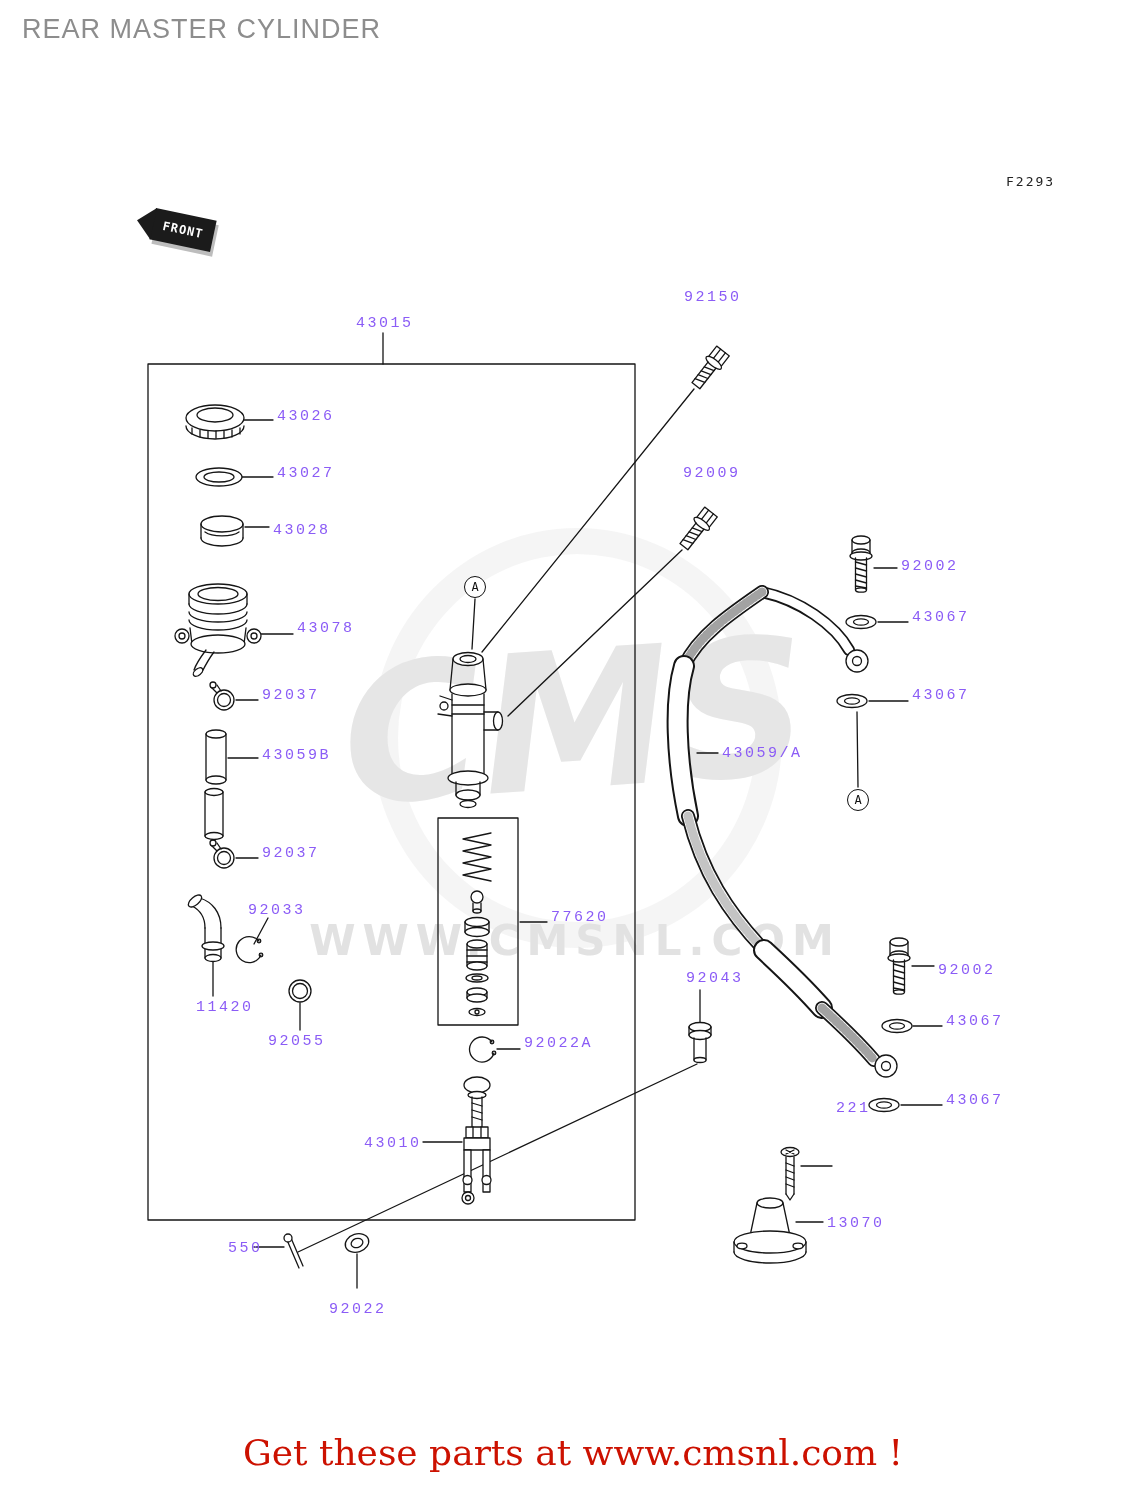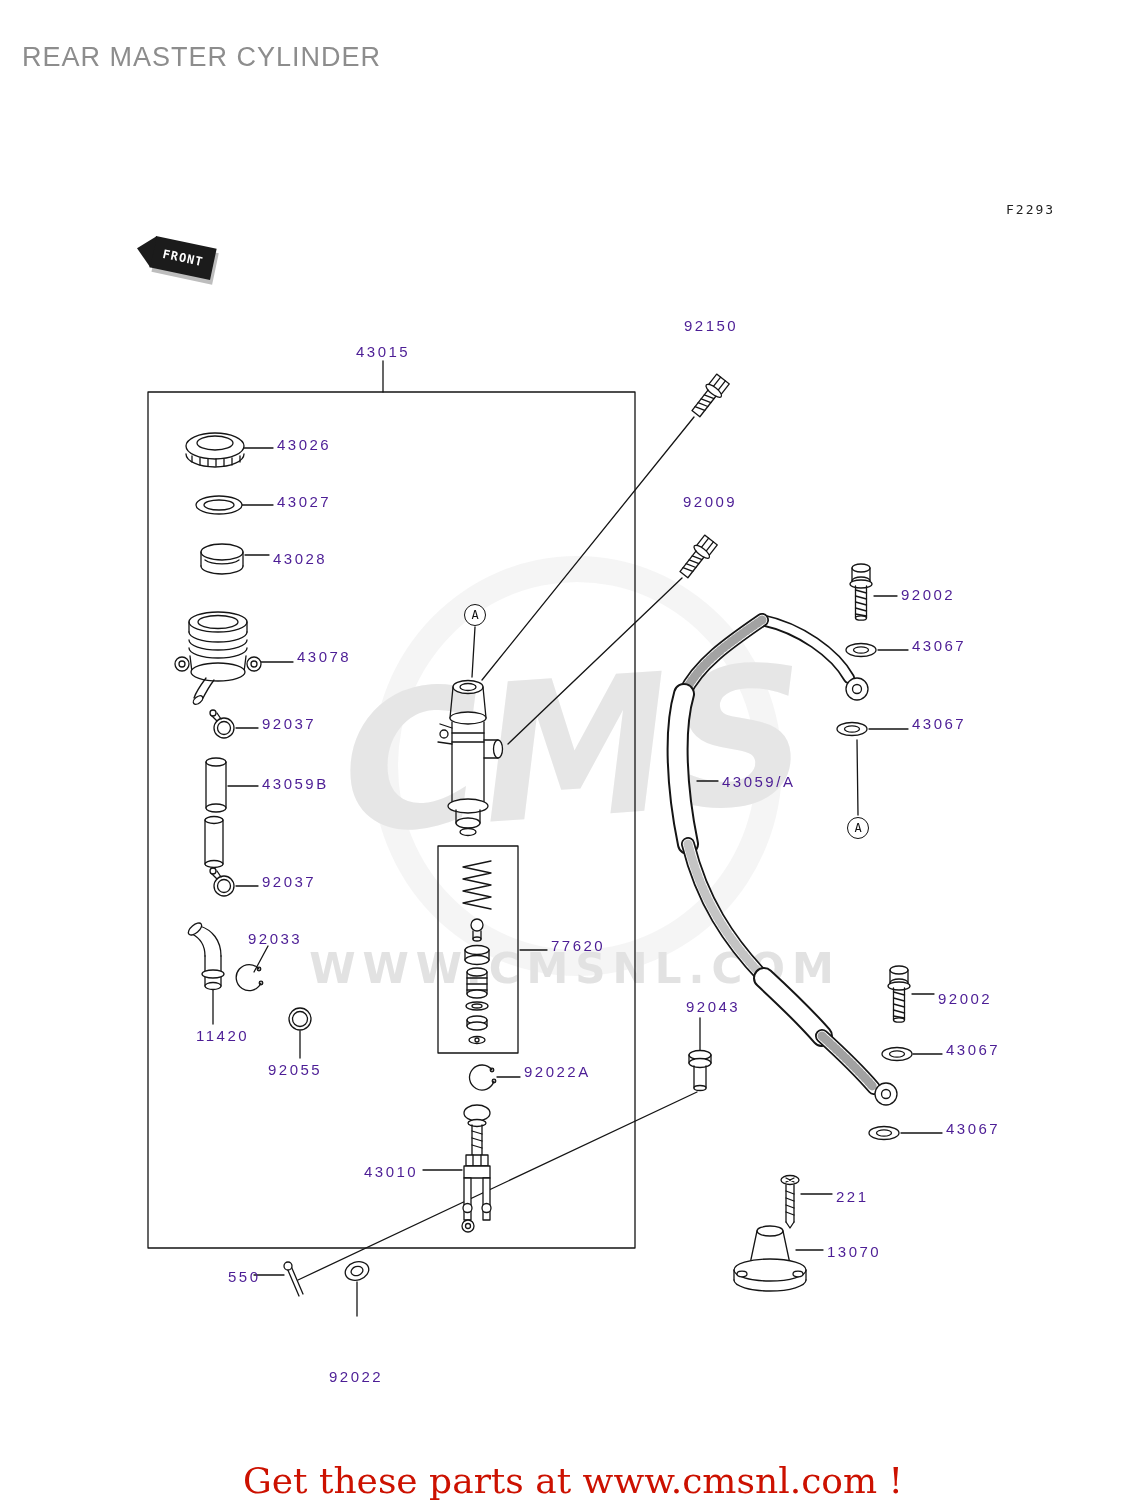--- a/index.html
+++ b/index.html
@@ -1,18 +1,18 @@
 <!DOCTYPE html>
 <html style="--title_gray: #8d8d8d; --footer_red: #cc1100; --watermark_gray: #ececec; --line_black: #151515;"><head>
 <meta charset="utf-8">
 <style>
   * { margin:0; padding:0; box-sizing:border-box; }
   html,body { background:#fff; }
   body { width:1146px; height:1500px; overflow:hidden; font-family:"DejaVu Sans", sans-serif; }
-  .stage { position:relative; width:1146px; height:1059px; background:#fff;margin-top:28px; }
+  .stage { position:relative; width:1146px; height:1059px; background:#fff; }
 
   .title { position:absolute; left:22px; top:14px; font-family:"Liberation Sans", sans-serif;
            font-size:27px; color:var(--title_gray,#8d8d8d); letter-spacing:1px; }
   .figcode { position:absolute; left:1006px; top:174px; font-family:"DejaVu Sans Mono", monospace;
              font-size:13px; letter-spacing:2px; color:#222; }
 
   .watermark { position:absolute; inset:0; }
   .wm-circle { position:absolute; left:372px; top:528px; width:410px; height:420px;
                border:26px solid var(--watermark_gray,#ececec); border-radius:50%; opacity:.55;}
   .wm-logo { position:absolute; left:575px; top:722px; transform:translate(-50%,-50%) rotate(-4deg);
@@ -22,22 +22,22 @@
              font-size:42px; font-weight:bold; color:#e2e2e2; letter-spacing:7px;
              font-family:"DejaVu Sans", sans-serif; white-space:nowrap; }
 
   svg.lineart { position:absolute; left:0; top:0; }
   .art { stroke:var(--line_black,#151515); stroke-width:1.3; fill:none;
          stroke-linecap:round; stroke-linejoin:round; }
   .h-out { stroke:var(--line_black,#151515); fill:none; }
   .h-in  { stroke:#fff; fill:none; }
   .h-tex { stroke:#555; fill:none; }
 
-  .callout { position:absolute; font-family:Liberation Sans, sans-serif; font-size:15px;
-             letter-spacing:2.5px; color:#4c1d95; white-space:nowrap; }
+  .callout { position:absolute; font-family:Liberation Mono, monospace; font-size:15px;
+             letter-spacing:2.5px; color:#8b5cf6; white-space:nowrap; }
   .marker { position:absolute; width:22px; height:22px; border:1.5px solid #111; border-radius:50%;
             background:#fff; display:flex; align-items:center; justify-content:center;
             font-family:"DejaVu Sans Mono", monospace; font-size:12px; color:#111; }
 
   .front-arrow { position:absolute; left:152px; top:214px; width:62px; height:32px; background:#1b1b1b;
                  transform:rotate(12deg); display:flex; align-items:center; justify-content:center;
                  box-shadow:3px 4px 0 #bdbdbd; }
   .front-arrow::before { content:""; position:absolute; left:-16px; top:0;
                  border-top:16px solid transparent; border-bottom:16px solid transparent;
                  border-right:17px solid #1b1b1b; }
@@ -349,24 +349,24 @@
       <div class="callout" style="left: 912px; top: 609px;">43067</div>
       <div class="callout" style="left: 912px; top: 687px;">43067</div>
       <div class="callout" style="left: 722px; top: 745px;">43059/A</div>
       <div class="callout" style="left: 551px; top: 909px;">77620</div>
       <div class="callout" style="left: 686px; top: 970px;">92043</div>
       <div class="callout" style="left: 938px; top: 962px;">92002</div>
       <div class="callout" style="left: 946px; top: 1013px;">43067</div>
       <div class="callout" style="left: 946px; top: 1092px;">43067</div>
       <div class="callout" style="left: 524px; top: 1035px;">92022A</div>
       <div class="callout" style="left: 364px; top: 1135px;">43010</div>
-      <div class="callout" style="left: 836px; top: 1160px;">221</div>
+      <div class="callout" style="left: 836px; top: 1100px;">221</div>
       <div class="callout" style="left: 827px; top: 1215px;">13070</div>
       <div class="callout" style="left: 228px; top: 1240px; text-align: center;">550</div>
-      <div class="callout" style="left: 329px; top: 1340px;">92022</div>
+      <div class="callout" style="left: 329px; top: 1301px;">92022</div>
     </div>
   <div>
       <div class="marker" style="left: 464px; top: 576px;">A</div>
       <div class="marker" style="left: 847px; top: 789px;">A</div>
     </div>
 
   <div class="footer">Get these parts at www.cmsnl.com !</div>
 
 </div>
 

